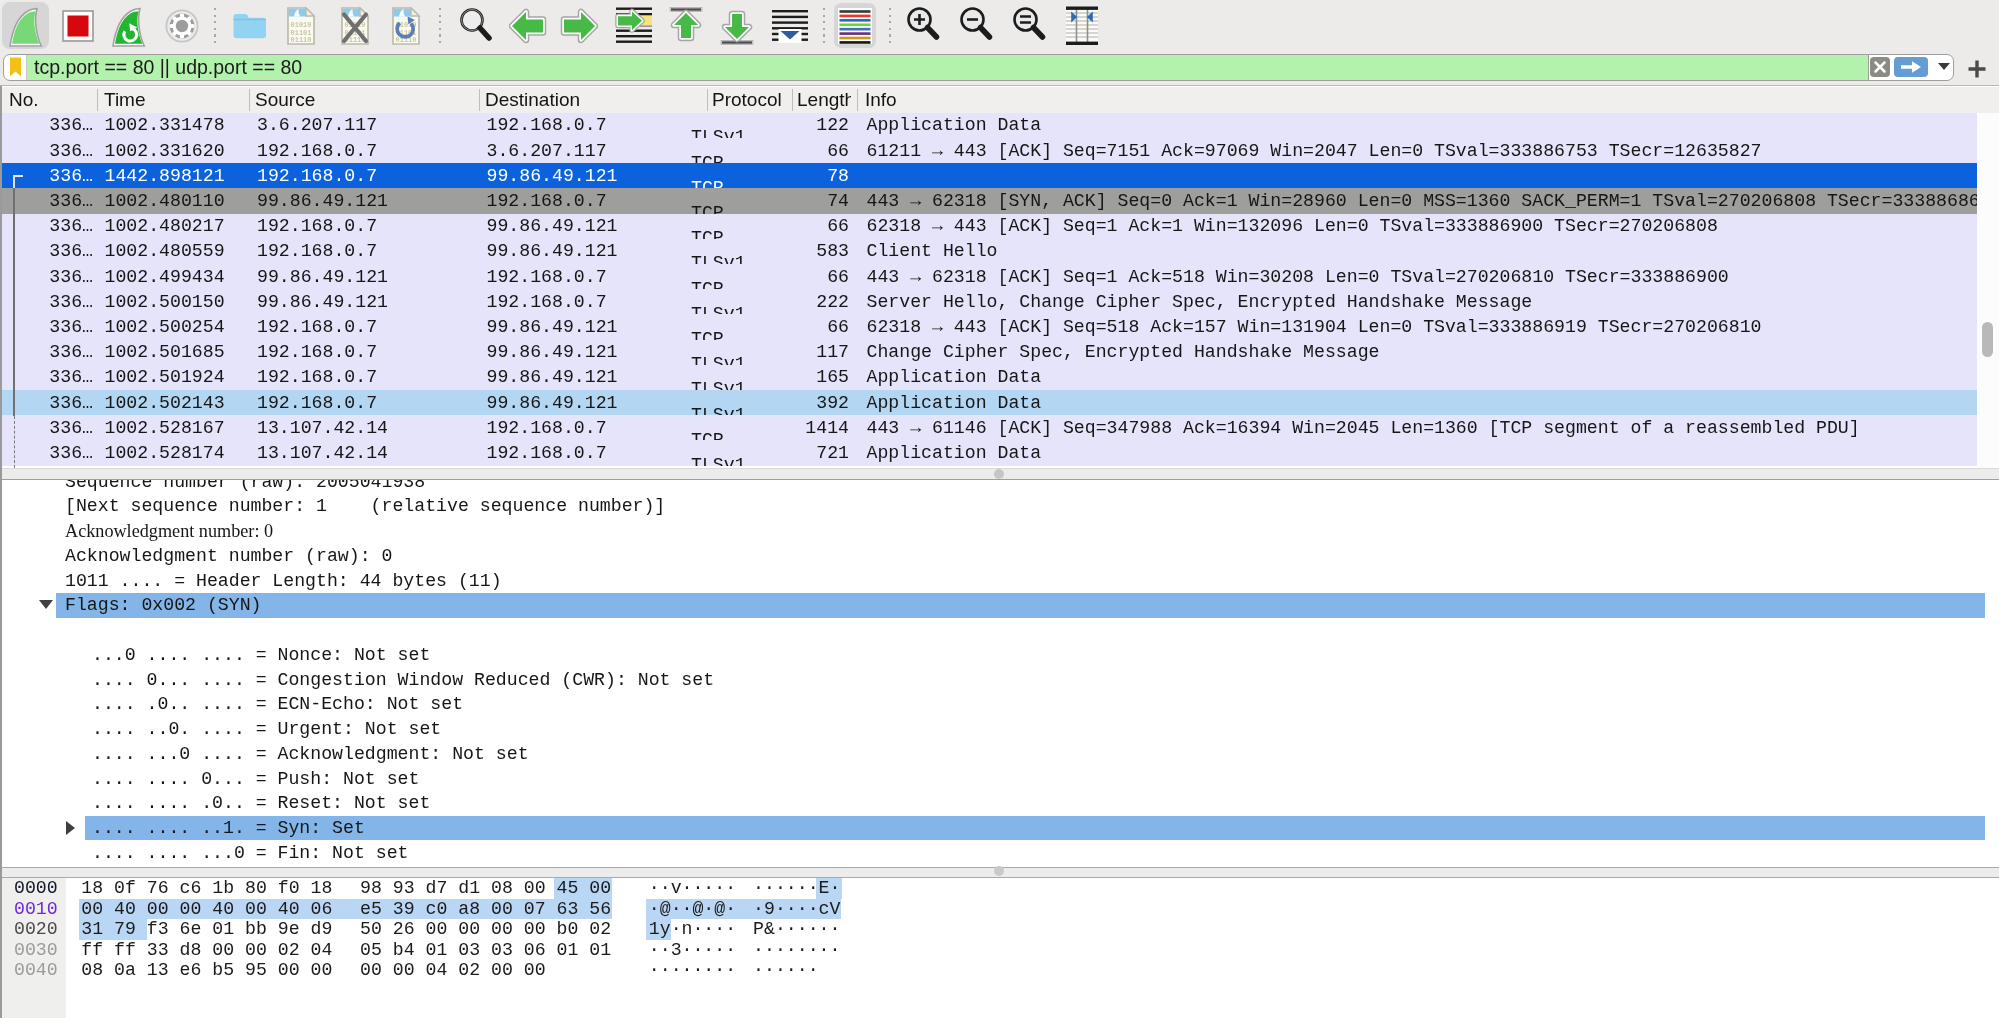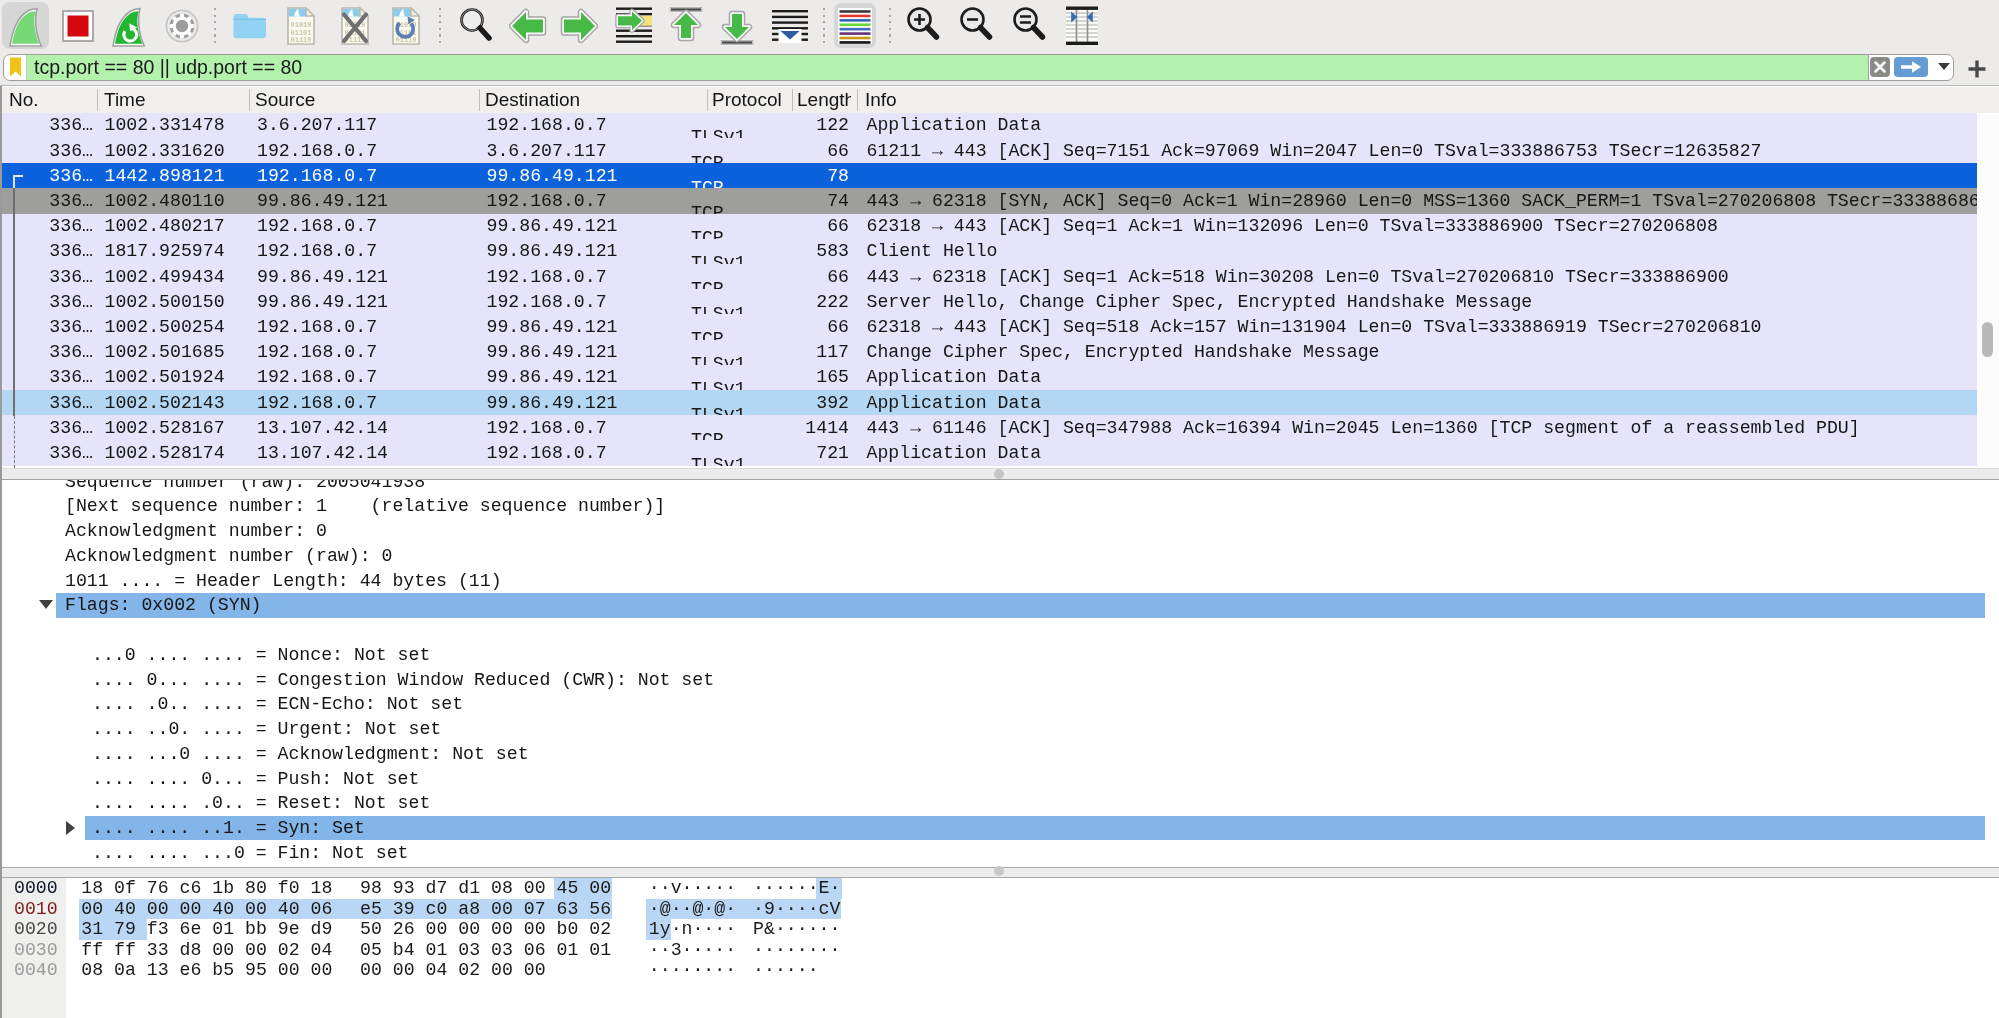--- a/index.html
+++ b/index.html
@@ -309,21 +309,21 @@
         <span class="cno">336…</span>
         <span class="ct">1002.480217</span>
         <span class="cs">192.168.0.7</span>
         <span class="cd">99.86.49.121</span>
         <span class="cp">TCP</span>
         <span class="cl">66</span>
         <span class="ci">62318 → 443 [ACK] Seq=1 Ack=1 Win=132096 Len=0 TSval=333886900 TSecr=270206808</span>
       </div>
 <div class="prow" style="top:126.0px;">
         <span class="cno">336…</span>
-        <span class="ct">1817.925974</span>
+        <span class="ct">1002.480559</span>
         <span class="cs">192.168.0.7</span>
         <span class="cd">99.86.49.121</span>
         <span class="cp">TLSv1…</span>
         <span class="cl">583</span>
         <span class="ci">Client Hello</span>
       </div>
 <div class="prow" style="top:151.2px;">
         <span class="cno">336…</span>
         <span class="ct">1002.499434</span>
         <span class="cs">99.86.49.121</span>
@@ -408,21 +408,21 @@
   <div class="split" style="top:468.2px;height:10.2px;border-top:1px solid #dadada;border-bottom:1.5px solid #9f9f9f;">
       <div class="dot" style="top:-0.5px;"></div>
     </div>
   <div id="det">
       <div class="drow" style="top:-10.78px;">
         <span class="t" style="left:65px;">Sequence number (raw): 2005041938</span>
       </div>
 <div class="drow" style="top:13.97px;">
         <span class="t" style="left:65px;">[Next sequence number: 1    (relative sequence number)]</span>
       </div>
-<div class="drow" style="top:38.73px;">
+<div class="drow" style="top:38.73px;font-family:Liberation Serif, serif;">
         <span class="t" style="left:65px;">Acknowledgment number: 0</span>
       </div>
 <div class="drow" style="top:63.48px;">
         <span class="t" style="left:65px;">Acknowledgment number (raw): 0</span>
       </div>
 <div class="drow" style="top:88.22px;">
         <span class="t" style="left:65px;">1011 .... = Header Length: 44 bytes (11)</span>
       </div>
 <div class="drow" style="top:112.97px;">
         <div class="dhl" style="left:56.2px;width:1929px;"></div>
@@ -470,21 +470,21 @@
         <div class="xhl" style="left:816.2px;width:25.4px;"></div>
         <span class="t" style="left:14px;color:#0f172a;">0000</span>
         <span class="t" style="left:81.3px;">18 0f 76 c6 1b 80 f0 18</span>
         <span class="t" style="left:360.1px;">98 93 d7 d1 08 00 45 00</span>
         <span class="t" style="left:648.8px;">··v·····</span>
         <span class="t" style="left:753.1px;">······E·</span>
       </div>
 <div class="xrow" style="top:20.50px;">
         <div class="xhl" style="left:78.6px;width:533.6px;"></div>
         <div class="xhl" style="left:645.8px;width:195.2px;"></div>
-        <span class="t" style="left:14px;color:#7f1d1d;">0010</span>
+        <span class="t" style="left:14px;color:#6d28d9;">0010</span>
         <span class="t" style="left:81.3px;">00 40 00 00 40 00 40 06</span>
         <span class="t" style="left:360.1px;">e5 39 c0 a8 00 07 63 56</span>
         <span class="t" style="left:648.8px;">·@··@·@·</span>
         <span class="t" style="left:753.1px;">·9····cV</span>
       </div>
 <div class="xrow" style="top:41.00px;">
         <div class="xhl" style="left:78.6px;width:68.4px;"></div>
         <div class="xhl" style="left:645.8px;width:24.9px;"></div>
         <span class="t" style="left:14px;color:#4a4a4a;">0020</span>
         <span class="t" style="left:81.3px;">31 79 f3 6e 01 bb 9e d9</span>

